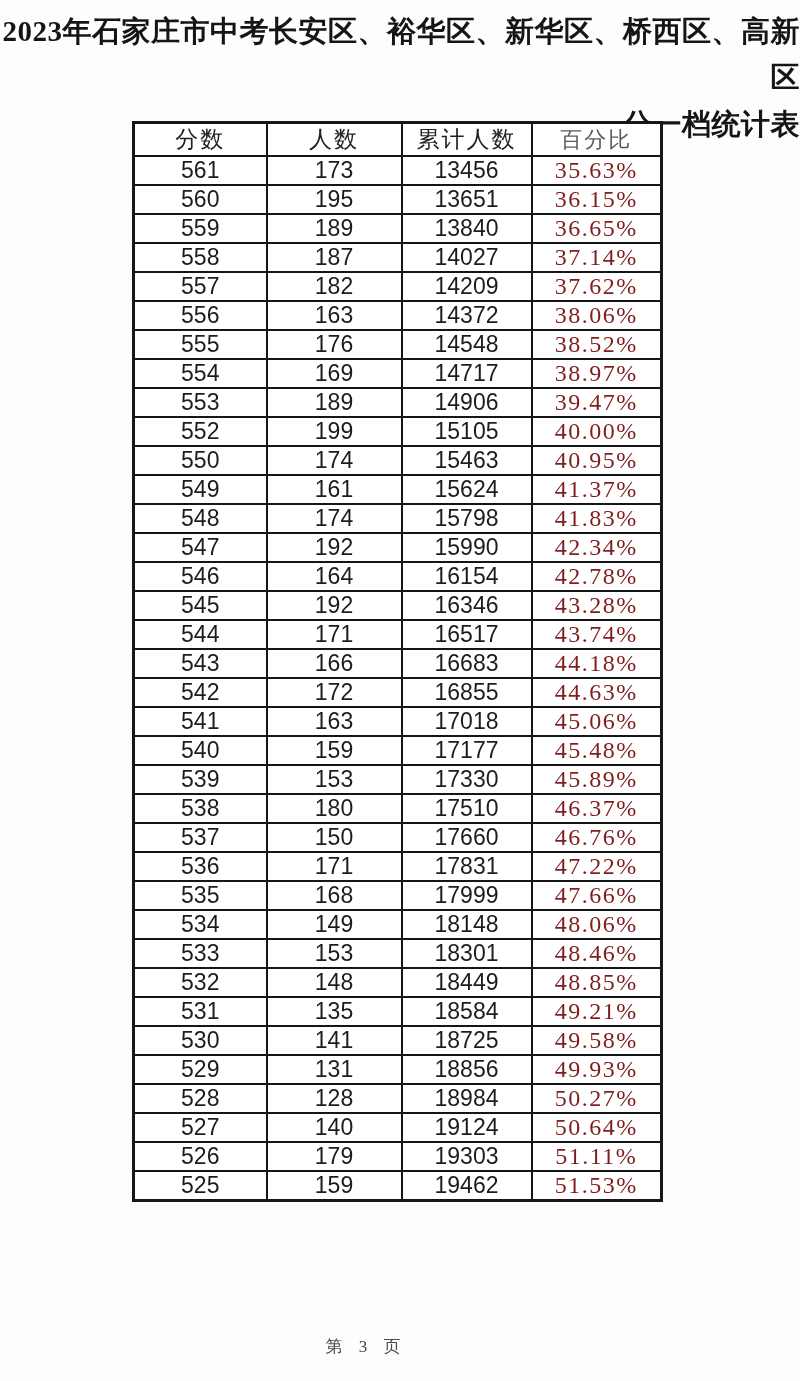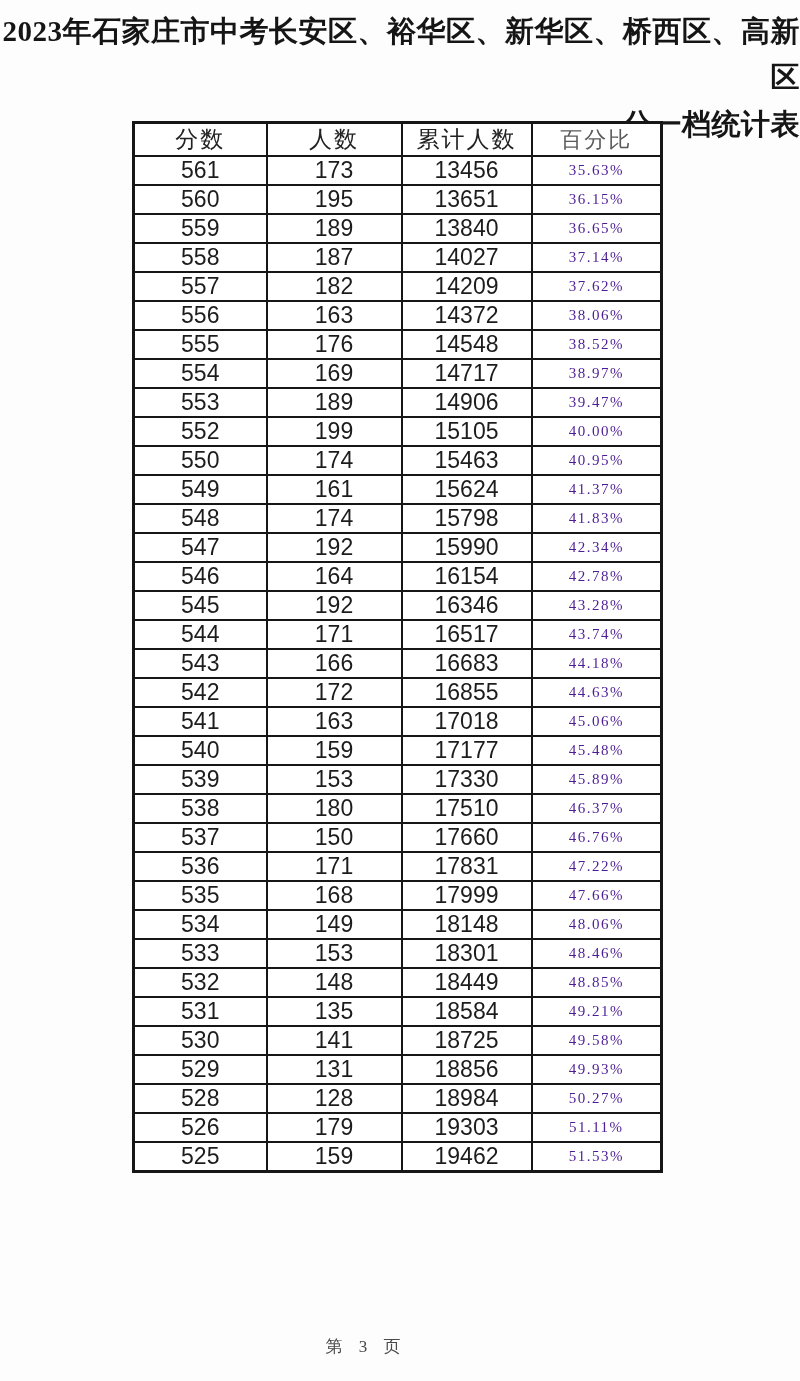--- a/index.html
+++ b/index.html
@@ -61,22 +61,22 @@
     font-size: 22px;
     margin-top: 28px;
   }
   .score-table td {
     font-family: "Liberation Sans", sans-serif;
     font-size: 23px;
     color: #1c1c1c;
   }
   .score-table td.pct {
     font-family: "Liberation Serif", serif;
-    font-size: 15px;
-    color: #4c1d95;
+    font-size: 24px;
+    color: #7f1d1d;
     letter-spacing: 1.5px;
   }
   .footer {
     position: absolute;
     left: 0;
     width: 732px;
     top: 1335px;
     text-align: center;
     font-family: "Liberation Serif", serif;
     font-size: 17px;
@@ -299,20 +299,26 @@
           <td>18856</td>
           <td class="pct">49.93%</td>
         </tr>
         <tr>
           <td>528</td>
           <td>128</td>
           <td>18984</td>
           <td class="pct">50.27%</td>
         </tr>
         <tr>
+          <td>527</td>
+          <td>140</td>
+          <td>19124</td>
+          <td class="pct">50.64%</td>
+        </tr>
+        <tr>
           <td>526</td>
           <td>179</td>
           <td>19303</td>
           <td class="pct">51.11%</td>
         </tr>
         <tr>
           <td>525</td>
           <td>159</td>
           <td>19462</td>
           <td class="pct">51.53%</td>

